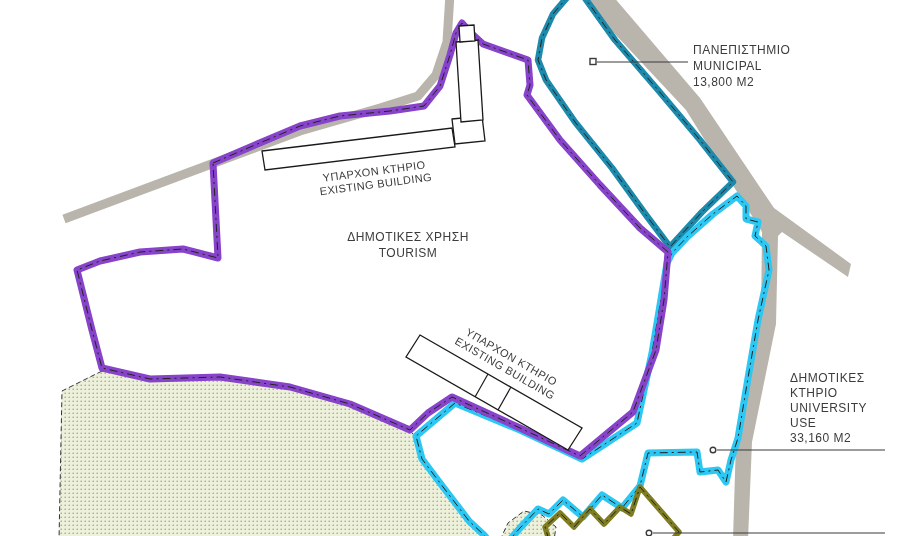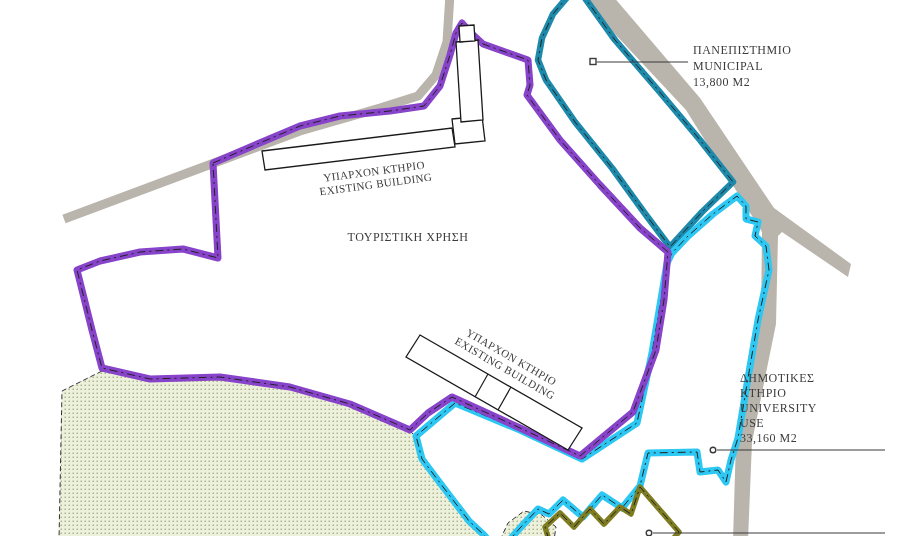--- a/index.html
+++ b/index.html
@@ -1,18 +1,18 @@
 <!DOCTYPE html>
 <html><head>
 <meta charset="utf-8">
 <style>
   html,body{margin:0;padding:0;background:#fff;}
   .stage{
     position:relative;width:885px;height:536px;overflow:hidden;background:#ffffff;
-    font-family:Liberation Serif, serif;
+    font-family:Liberation Sans, sans-serif;
   }
   .stage svg{position:absolute;left:0;top:0;}
   .lbl{
     position:absolute;color:#3c3c3c;font-size:12px;line-height:16px;
     letter-spacing:0.5px;white-space:nowrap;
   }
   .lbl div{white-space:nowrap;}
   .lbl.centered{text-align:center;}
   .bldg-lbl{
     position:absolute;color:#3c3c3c;font-size:11px;line-height:13px;
@@ -73,24 +73,25 @@
     <circle cx="649" cy="533" r="2.8" fill="#fff" stroke="#3a3a3a" stroke-width="1.4"></circle>
   </svg>
 
   <div class="lbl" style="left:693px;top:42px;">
     <div>ΠΑΝΕΠΙΣΤΗΜΙΟ</div>
     <div>MUNICIPAL</div>
     <div>13,800 M2</div>
   </div>
 
   <div class="lbl centered" style="left:308px;top:229px;width:200px;">
-    <div>ΤΟΥΡΙΣΤΙΚΗ ΧΡΗΣΗ</div>
+    <div>ΔΗΜΟΤΙΚΕΣ ΧΡΗΣΗ</div>
+    <div>TOURISM</div>
   </div>
 
-  <div class="lbl municipal-lbl" style="left:740px;top:371px;">
+  <div class="lbl municipal-lbl" style="left:790px;top:371px;">
     <div>ΔΗΜΟΤΙΚΕΣ</div>
     <div>ΚΤΗΡΙΟ</div>
     <div>UNIVERSITY</div>
     <div>USE</div>
     <div>33,160 M2</div>
   </div>
 
 
   <div class="bldg-lbl rot-upper" style="left:290px;top:165px;">
     <div>ΥΠΑΡΧΟΝ ΚΤΗΡΙΟ</div>

